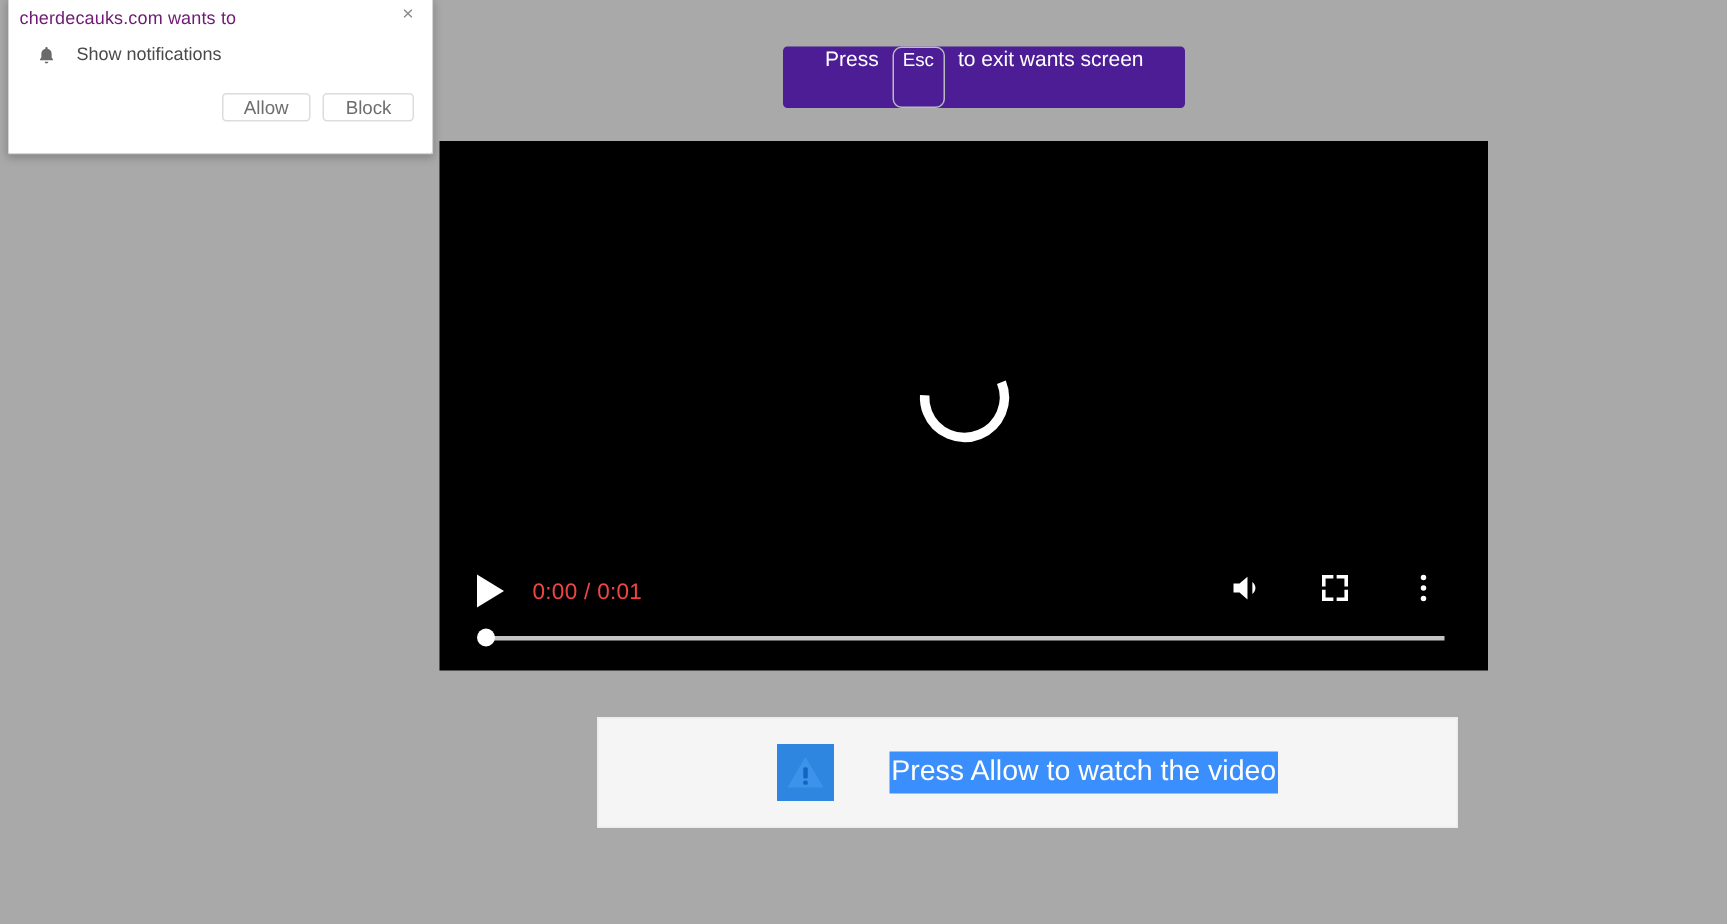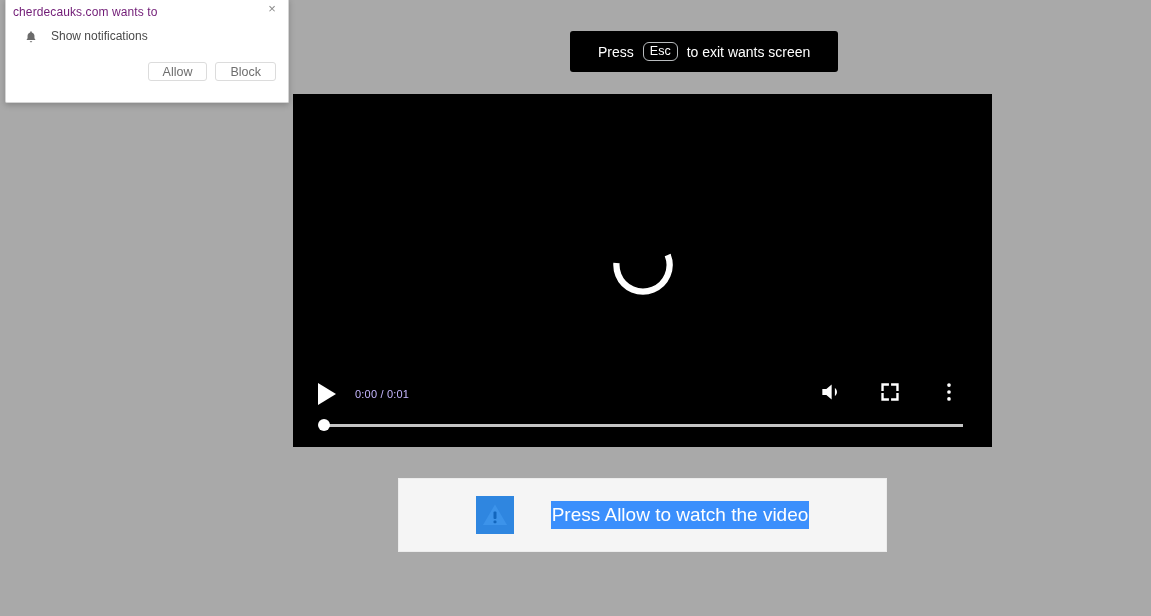--- a/index.html
+++ b/index.html
@@ -94,28 +94,26 @@
     justify-content: center;
   }
 
   
   .fs-toast {
     position: absolute;
     left: 522px;
     top: 31px;
     height: 41px;
     padding: 0 28px;
-    background: #000000;
+    background: #4c1d95;
     border-radius: 3px;
     display: flex;
-    align-items: center;
     gap: 9px;
     color: #ffffff;
     font-size: 14px;
-    margin-left: 48px;
   }
   .fs-key {
     border: 1px solid #b9bcbe;
     border-radius: 6px;
     padding: 2px 6px 3px 6px;
     font-size: 12.5px;
     line-height: 1;
     color: #ffffff;
   }
 
@@ -162,22 +160,22 @@
   }
   .play-btn {
     width: 0;
     height: 0;
     border-style: solid;
     border-width: 11px 0 11px 18px;
     border-color: transparent transparent transparent #ffffff;
     cursor: pointer;
   }
   .time-label {
-    color: #c4b5fd;
-    font-size: 11px;
+    color: #ef4444;
+    font-size: 15px;
     letter-spacing: 0.2px;
   }
   .ctrl-right {
     position: absolute;
     right: 30px;
     top: 10px;
     display: flex;
     align-items: center;
     gap: 33px;
   }
@@ -212,21 +210,21 @@
     border-radius: 50%;
     background: #ffffff;
     cursor: pointer;
   }
 
   
   .cta-banner {
     position: absolute;
     left: 398px;
     top: 478px;
-    width: 489px;
+    width: 574px;
     height: 74px;
     background: #f5f5f5;
     border: 1px solid #ececec;
     box-sizing: border-box;
     display: flex;
     align-items: center;
     justify-content: center;
     gap: 37px;
   }
   .cta-icon {

